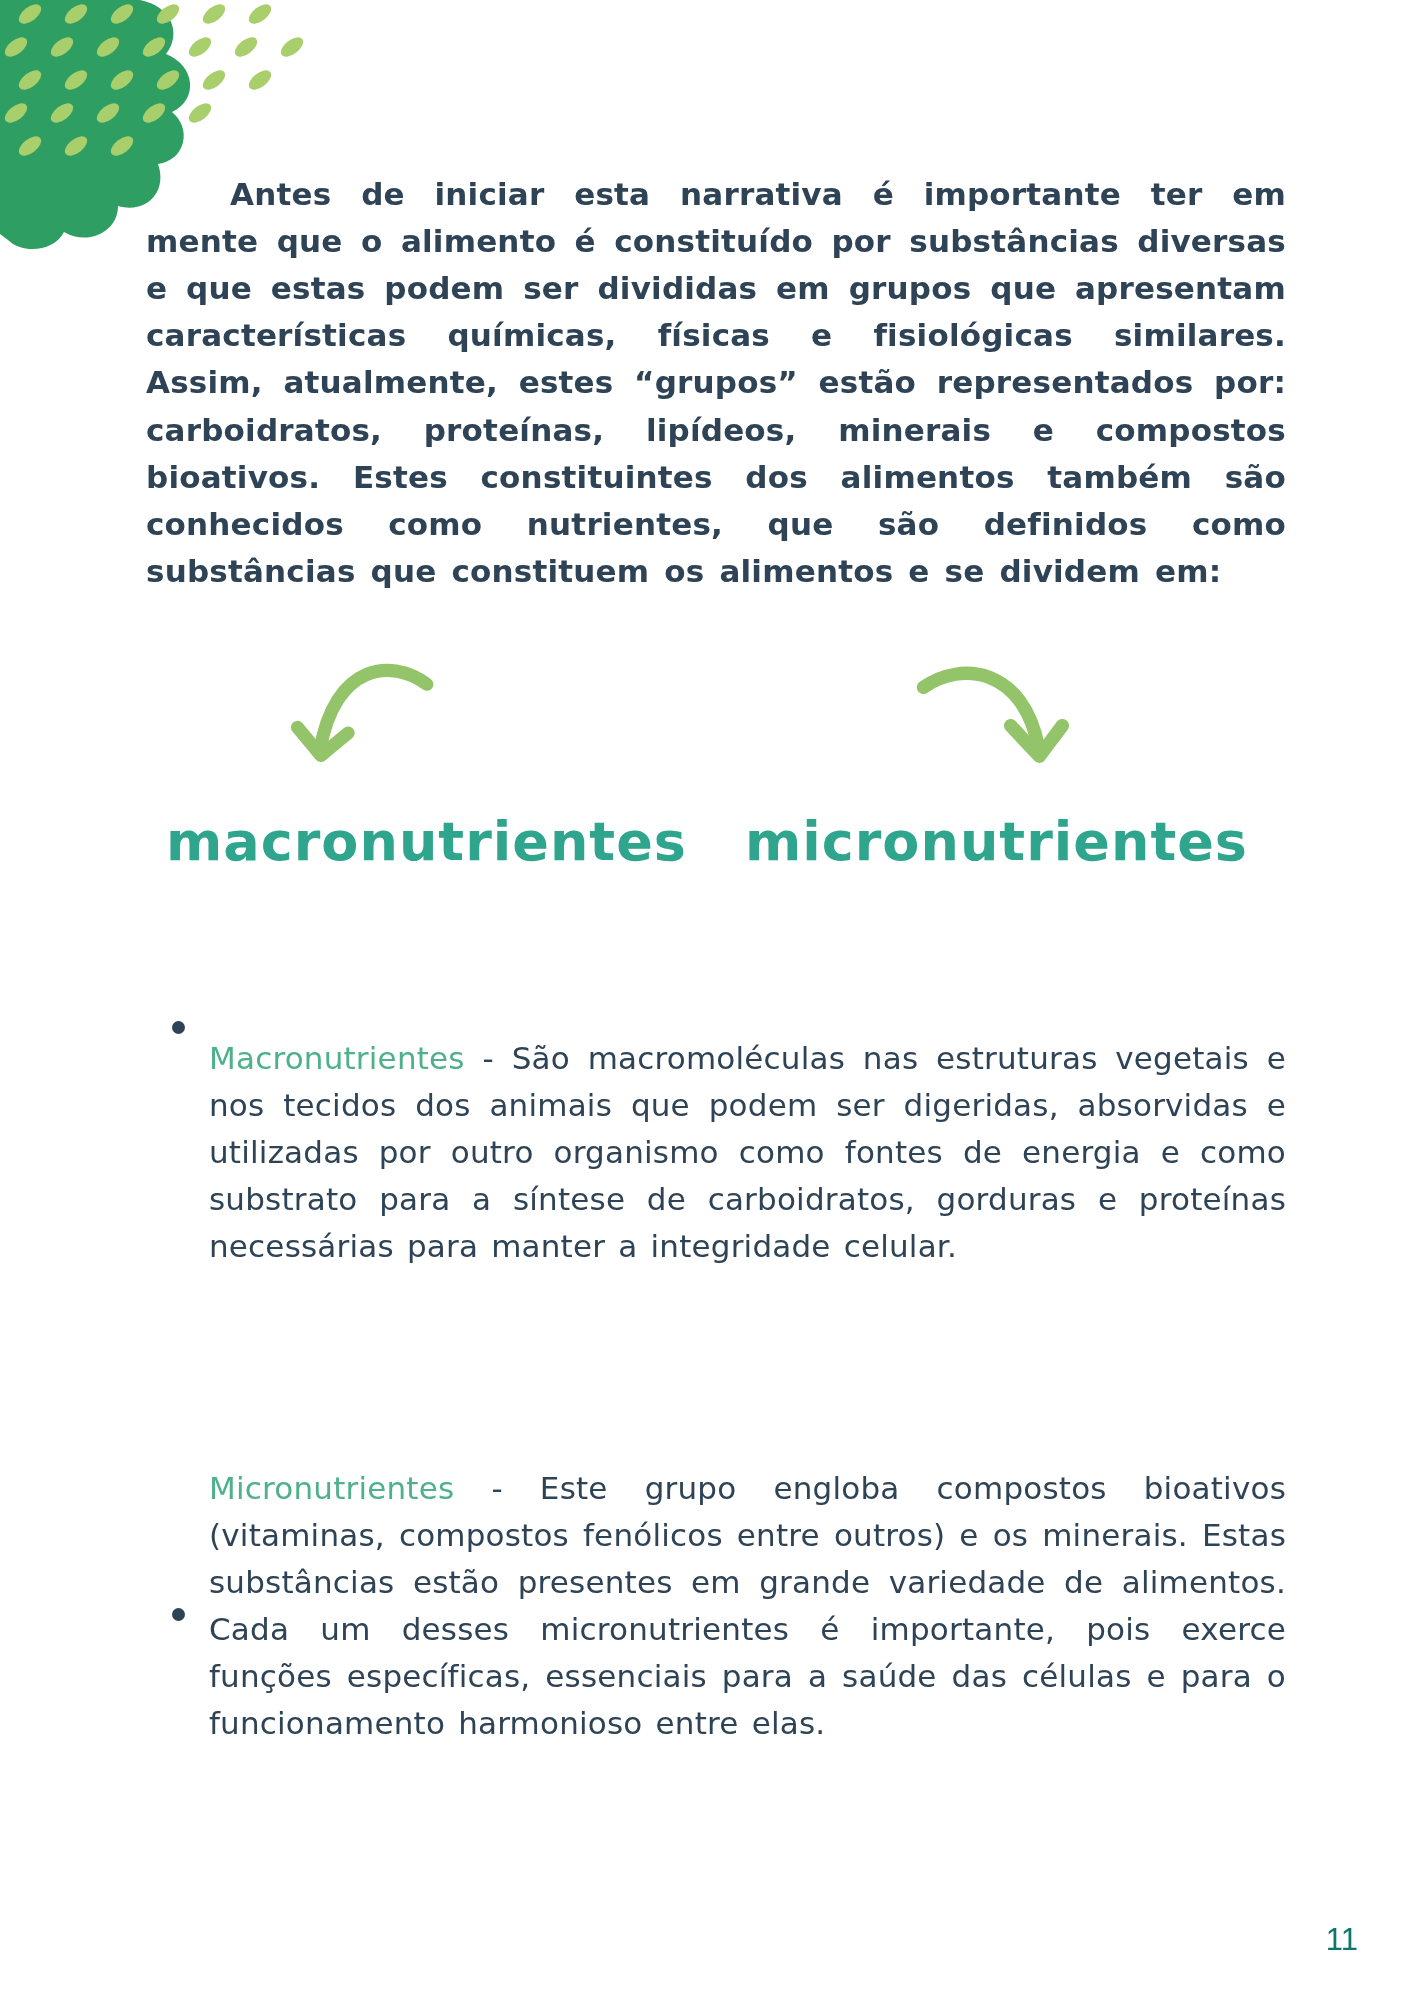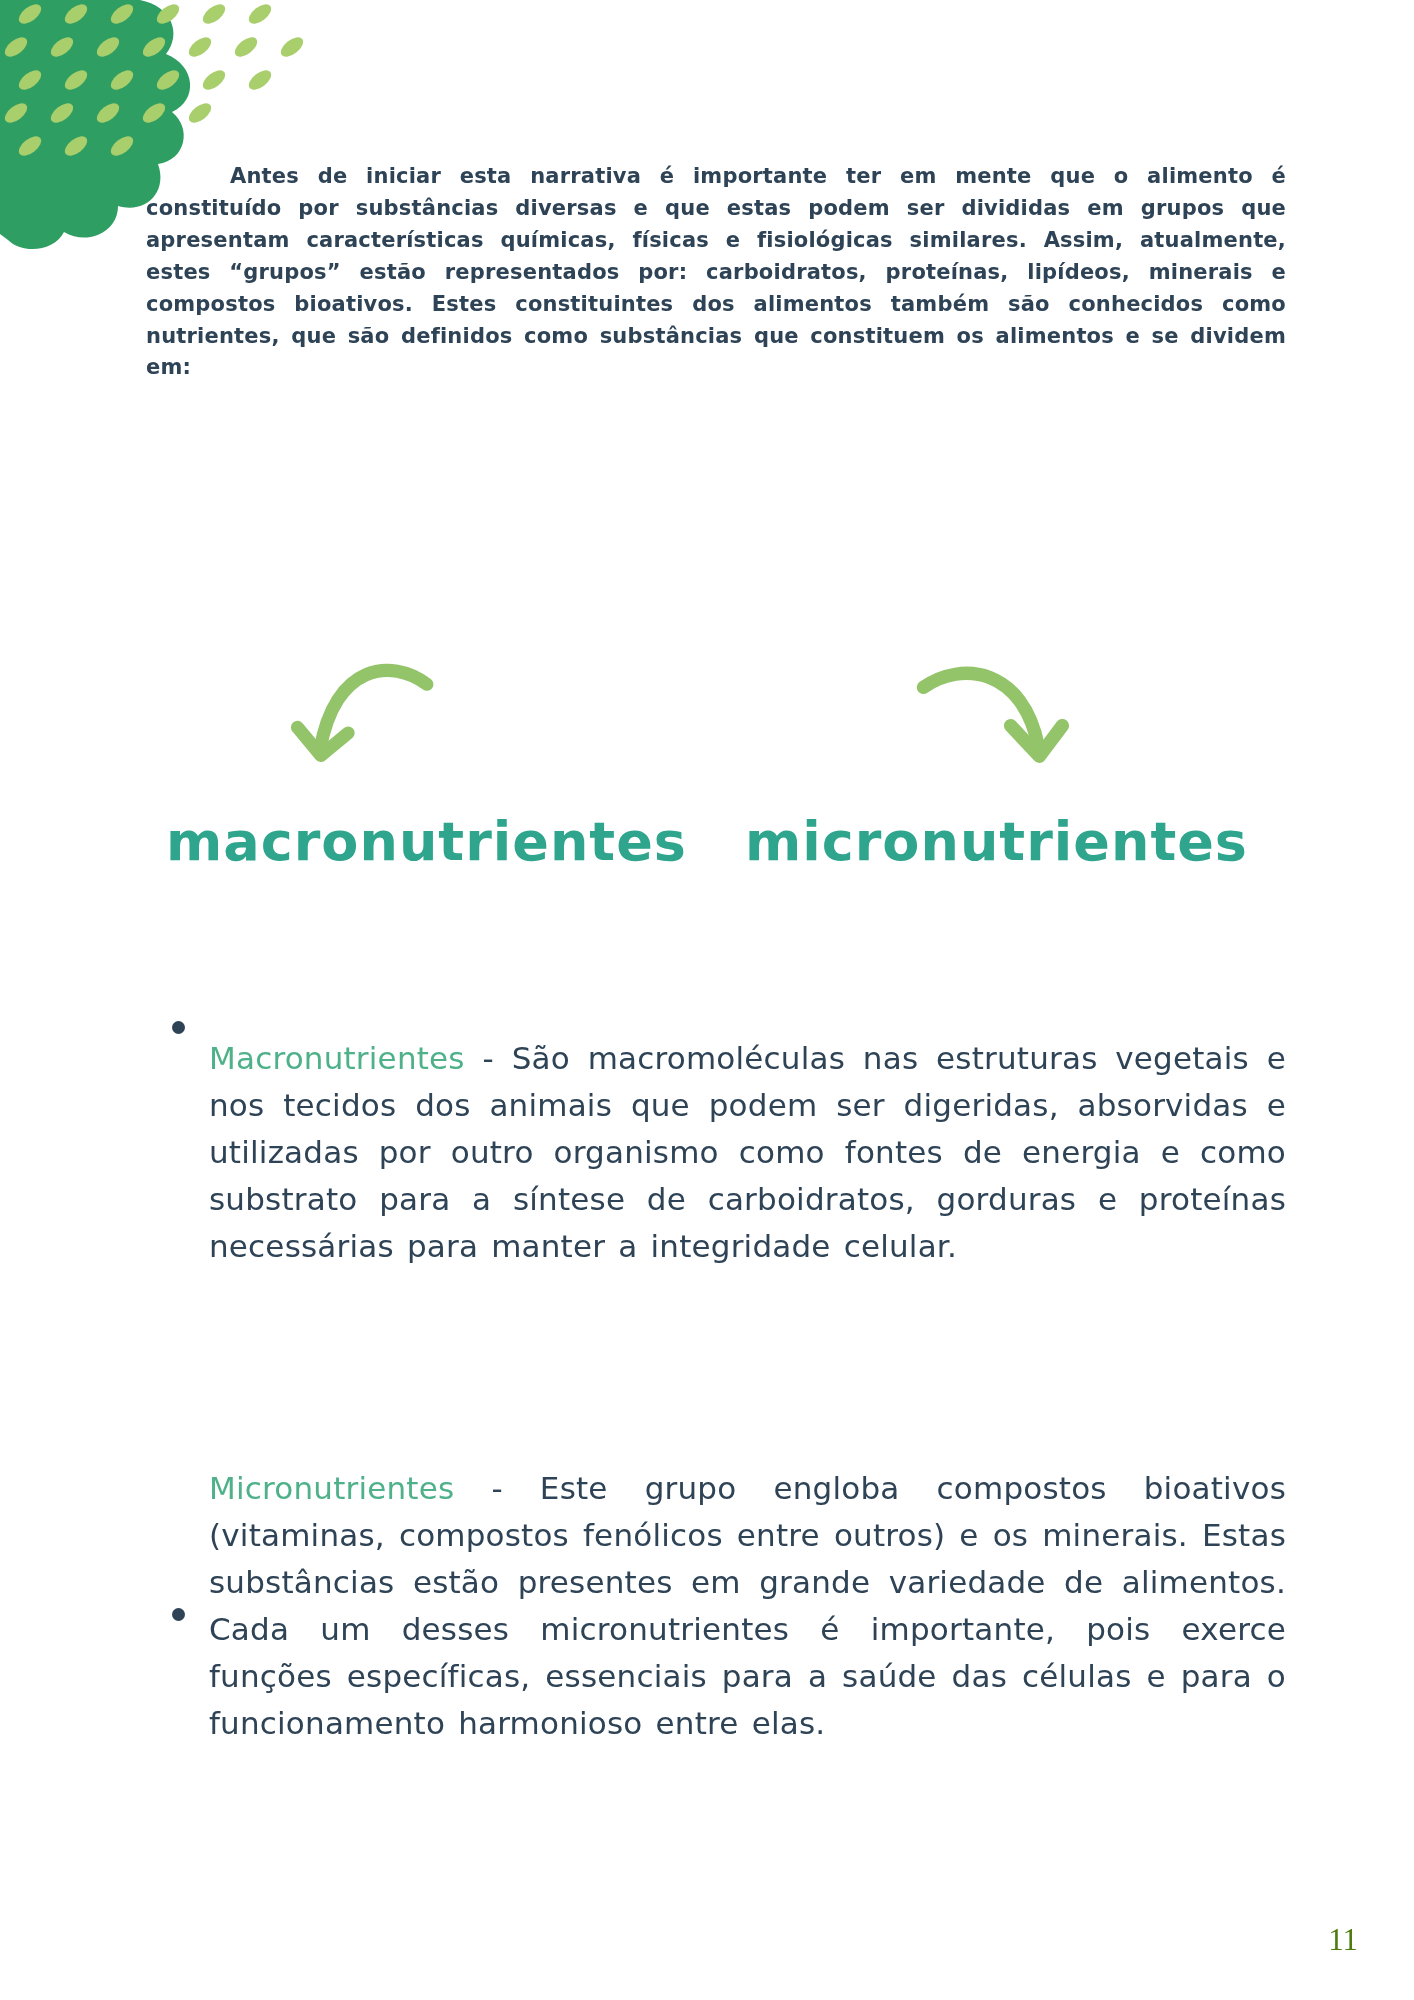--- a/index.html
+++ b/index.html
@@ -17,21 +17,21 @@
     width:1414px;
     height:2000px;
     background:#ffffff;
     overflow:hidden;
     font-family:"DejaVu Sans","Liberation Sans",sans-serif;
   }
   .blob-wrap{position:absolute;top:0;left:0;width:320px;height:290px;}
   .intro{
     position:absolute;
     top:140px;left:146px;width:1140px;
-    font-size:21px;line-height:1.52;font-weight:bold;
+    font-size:31px;line-height:1.52;font-weight:bold;
     color:var(--ink);
     text-align:justify;
     text-indent:84px;
     word-spacing:4px;
     letter-spacing:.2px;
   }
   .arrow{position:absolute;}
   .arrow-left{left:290px;top:658px;}
   .arrow-right{left:912px;top:666px;}
   .labels-row{
@@ -50,22 +50,22 @@
     background:var(--ink);margin:17px 0 0 26px;
   }
   .bullet-text{
     margin-left:24px;flex:1;
     font-size:31px;line-height:1.52;font-weight:normal;
     color:var(--ink);text-align:justify;word-spacing:3px;letter-spacing:.2px;
   }
   .lead{color:var(--lead);}
   .page-number{
     position:absolute;right:56px;bottom:42px;
-    font-size:31px;font-weight:normal;color:#4d7c0f;
-    font-family:Liberation Serif, serif;
+    font-size:31px;font-weight:normal;color:#0f766e;
+    font-family:Liberation Sans, sans-serif;
   }
 </style>
 </head>
 <body>
 
 <div class="page">
 
   <div class="blob-wrap">
     <svg width="320" height="290" viewBox="0 0 320 290">
       <path fill="#2f9e63" d="M0,0 L140,0 C 172,6 182,34 166,54 C 196,66 198,100 172,112 C 192,128 186,160 158,164 C 168,192 146,214 118,206 C 118,232 88,246 64,232 C 54,252 22,254 8,240 L0,234 Z"></path>

